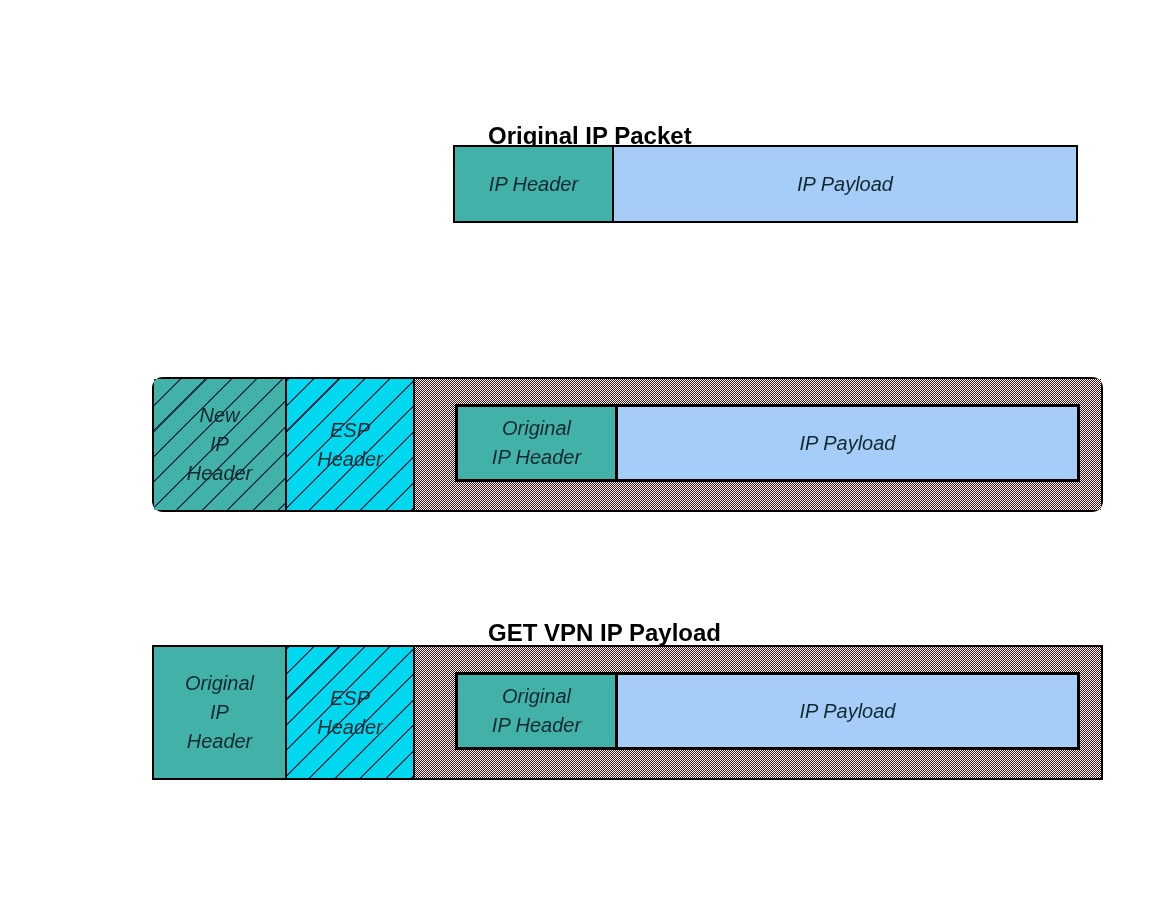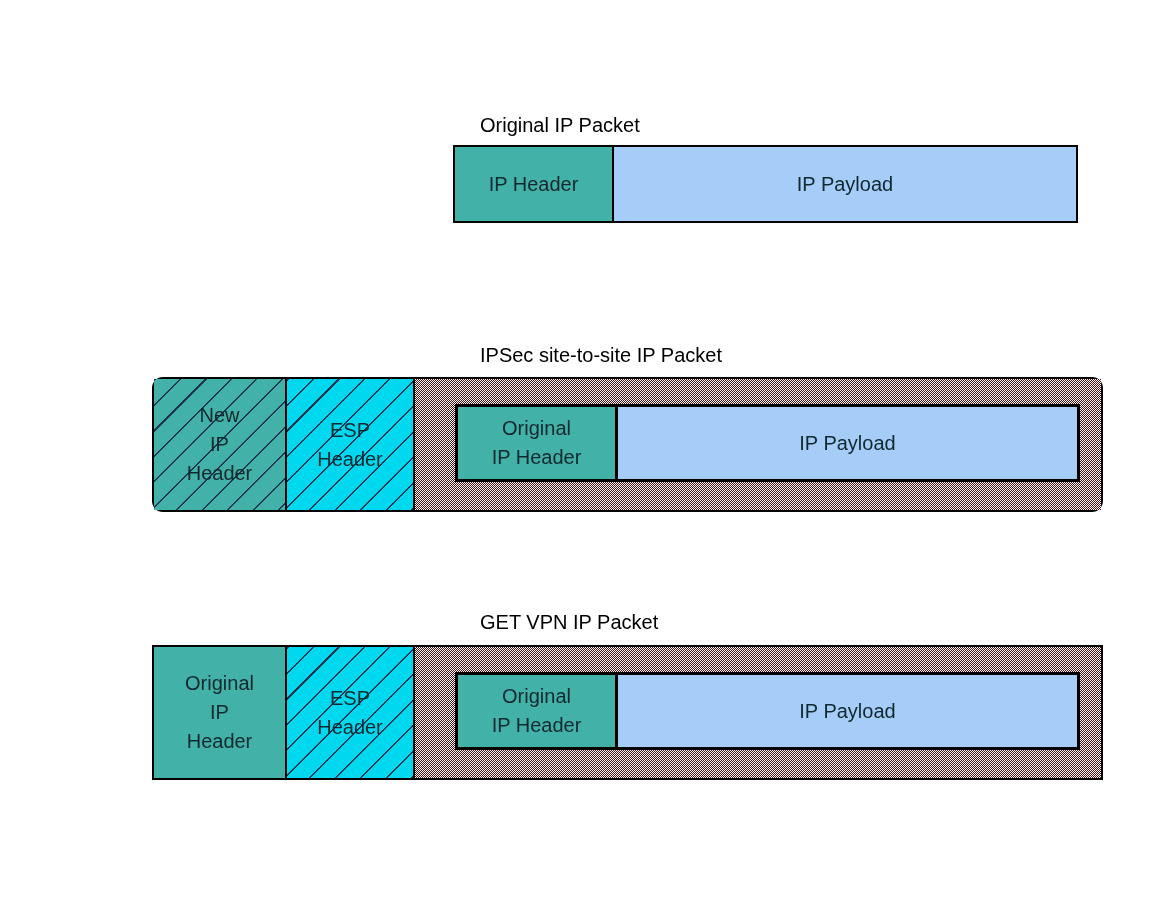--- a/index.html
+++ b/index.html
@@ -10,31 +10,32 @@
   .canvas {
     position: relative;
     width: 1166px;
     height: 901px;
     background: var(--page-bg, #ffffff);
     font-family: "Liberation Sans", sans-serif;
     overflow: hidden;
   }
   .title {
     position: absolute;
-    margin: 8px;
-    font-size: 20px;
-    font-weight: normal;
+    margin: 16px;
+    font-size: 24px;
+    font-weight: bold;
     color: var(--title-text, #000000);
     white-space: nowrap;
   }
   .packet {
     position: absolute;
     display: flex;
     box-sizing: border-box;
     border: 2px solid var(--box-border, #000);
+    font-style: italic;
   }
   .seg {
     box-sizing: border-box;
     display: flex;
     align-items: center;
     justify-content: center;
     text-align: center;
     font-size: 20px;
     line-height: 1.45;
     color: var(--label-text, #102830);
@@ -98,37 +99,36 @@
 <body>
 
 <div class="canvas">
 
   <h2 class="title" id="d1-title">Original IP Packet</h2>
   <div class="packet" id="d1-box">
     <div class="seg teal sep2" id="d1-hdr">IP Header</div>
     <div class="seg blue" id="d1-pay">IP Payload</div>
   </div>
 
-  <h2 class="title" id="d2-title">IPSec site-to-site IP Packet</h2>
   <div class="packet" id="d2-box">
     <div class="seg teal hatch sep2 seg-first">New
 IP
 Header</div>
     <div class="seg cyan hatch sep2 seg-esp">ESP
 Header</div>
     <div class="dither">
       <div class="inner-packet">
         <div class="seg teal inner-teal">Original
 IP Header</div>
         <div class="seg blue inner-blue">IP Payload</div>
       </div>
     </div>
   </div>
 
-  <h2 class="title" id="d3-title">GET VPN IP Packet</h2>
+  <h2 class="title" id="d3-title">GET VPN IP Payload</h2>
   <div class="packet" id="d3-box">
     <div class="seg teal sep2 seg-first">Original
 IP
 Header</div>
     <div class="seg cyan hatch sep2 seg-esp">ESP
 Header</div>
     <div class="dither">
       <div class="inner-packet">
         <div class="seg teal inner-teal">Original
 IP Header</div>

